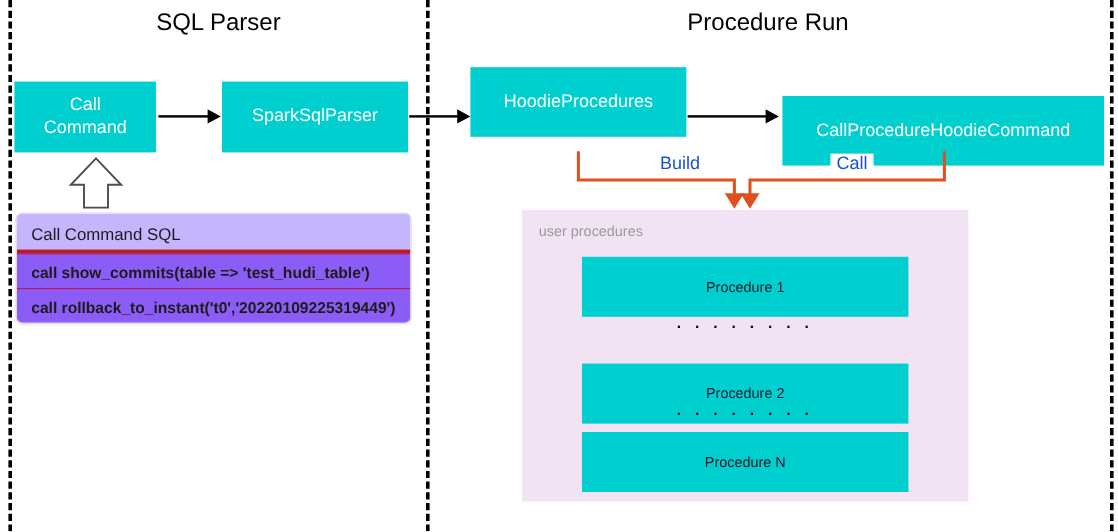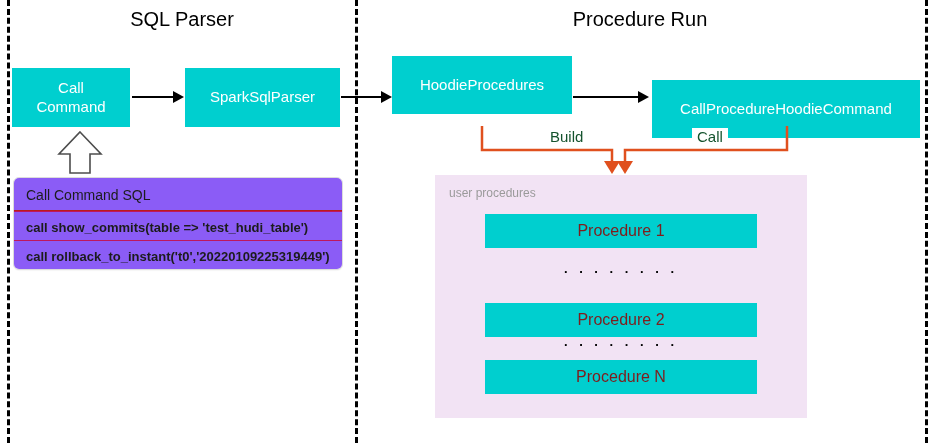--- a/index.html
+++ b/index.html
@@ -81,22 +81,22 @@
     top: 177px;
     width: 330px;
     border: 1px solid #dcdcdc;
     border-radius: 6px;
     background: #ffffff;
     box-sizing: border-box;
     overflow: hidden;
     box-shadow: 0 1px 1px rgba(0,0,0,0.04);
   }
   .sql-head {
-    background: #8b5cf6;
-    border-bottom: 1px solid #b91c1c;
+    background: #c4b5fd;
+    border-bottom: 3px solid #b91c1c;
     font-size: 14px;
     color: #1c1c1c;
     padding: 9px 11px 9px 12px;
     box-sizing: border-box;
     height: 33px;
   }
   .sql-row {
     background: #8b5cf6;
     border-top: 1px solid #be185d;
     font-size: 13px;
@@ -113,21 +113,21 @@
     position: absolute;
     left: 0;
     top: 0;
     width: 932px;
     height: 443px;
     pointer-events: none;
   }
   .conn-label {
     position: absolute;
     font-size: 15px;
-    color: #14532d;
+    color: #1d4ed8;
     background: #ffffff;
     padding: 0 5px;
     white-space: nowrap;
   }
 
   
   .panel {
     position: absolute;
     left: 435px;
     top: 175px;
@@ -140,24 +140,24 @@
     left: 14px;
     top: 11px;
     font-size: 12px;
     color: #9a9a9a;
     white-space: nowrap;
   }
   .proc {
     position: absolute;
     left: 50px;
     width: 272px;
-    height: 34px;
+    height: 50px;
     background: #00CFCF;
-    color: #7f1d1d;
-    font-size: 16px;
+    color: #0f172a;
+    font-size: 12px;
     display: flex;
     align-items: center;
     justify-content: center;
     box-sizing: border-box;
   }
   .dots {
     position: absolute;
     left: 0;
     width: 372px;
     text-align: center;

